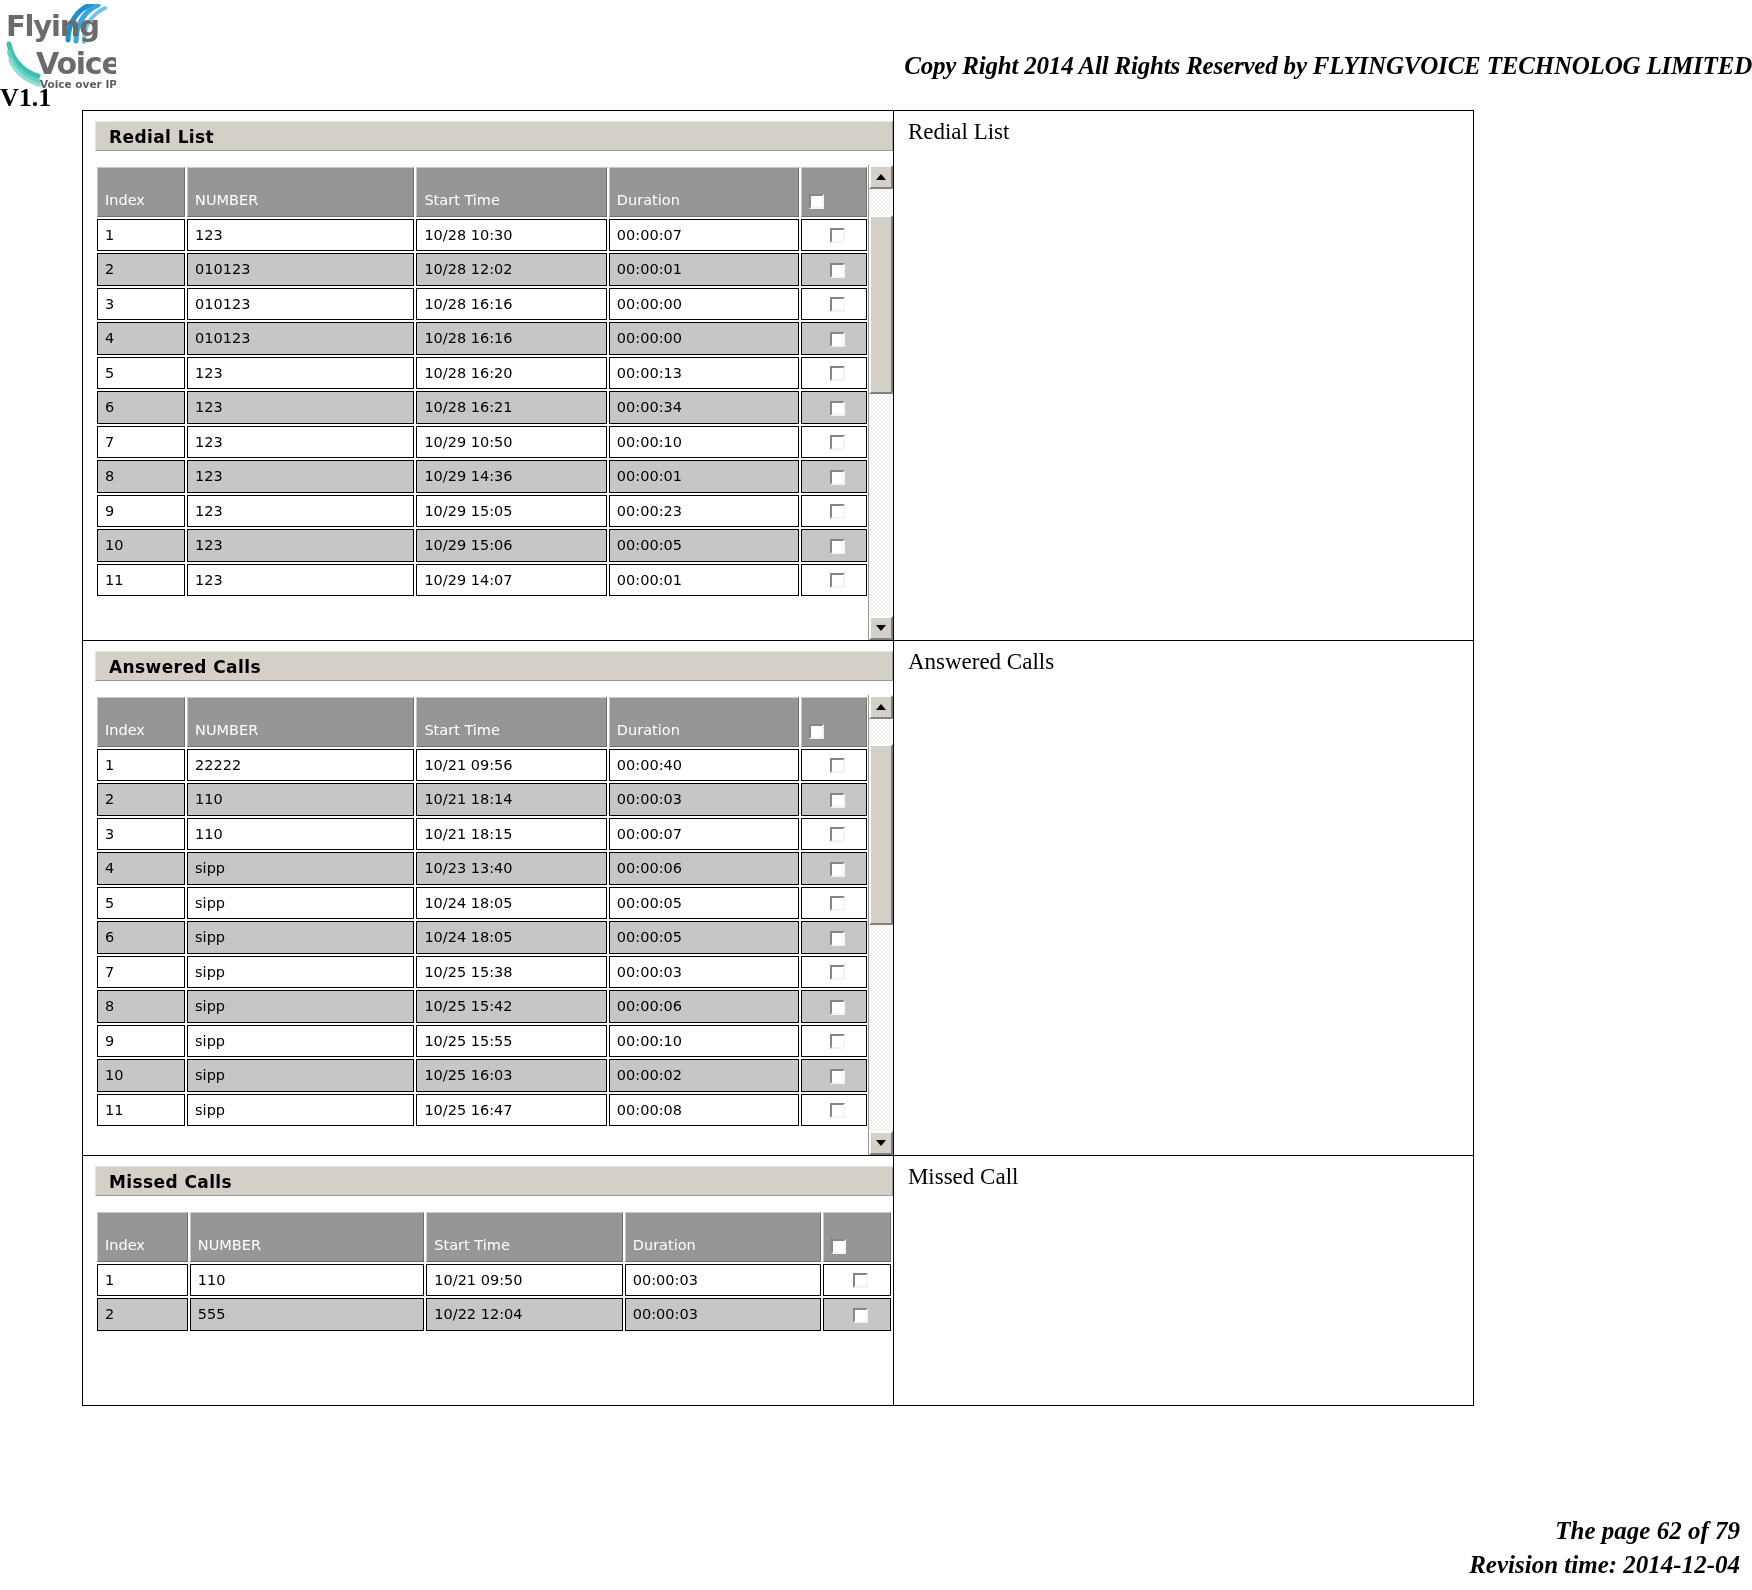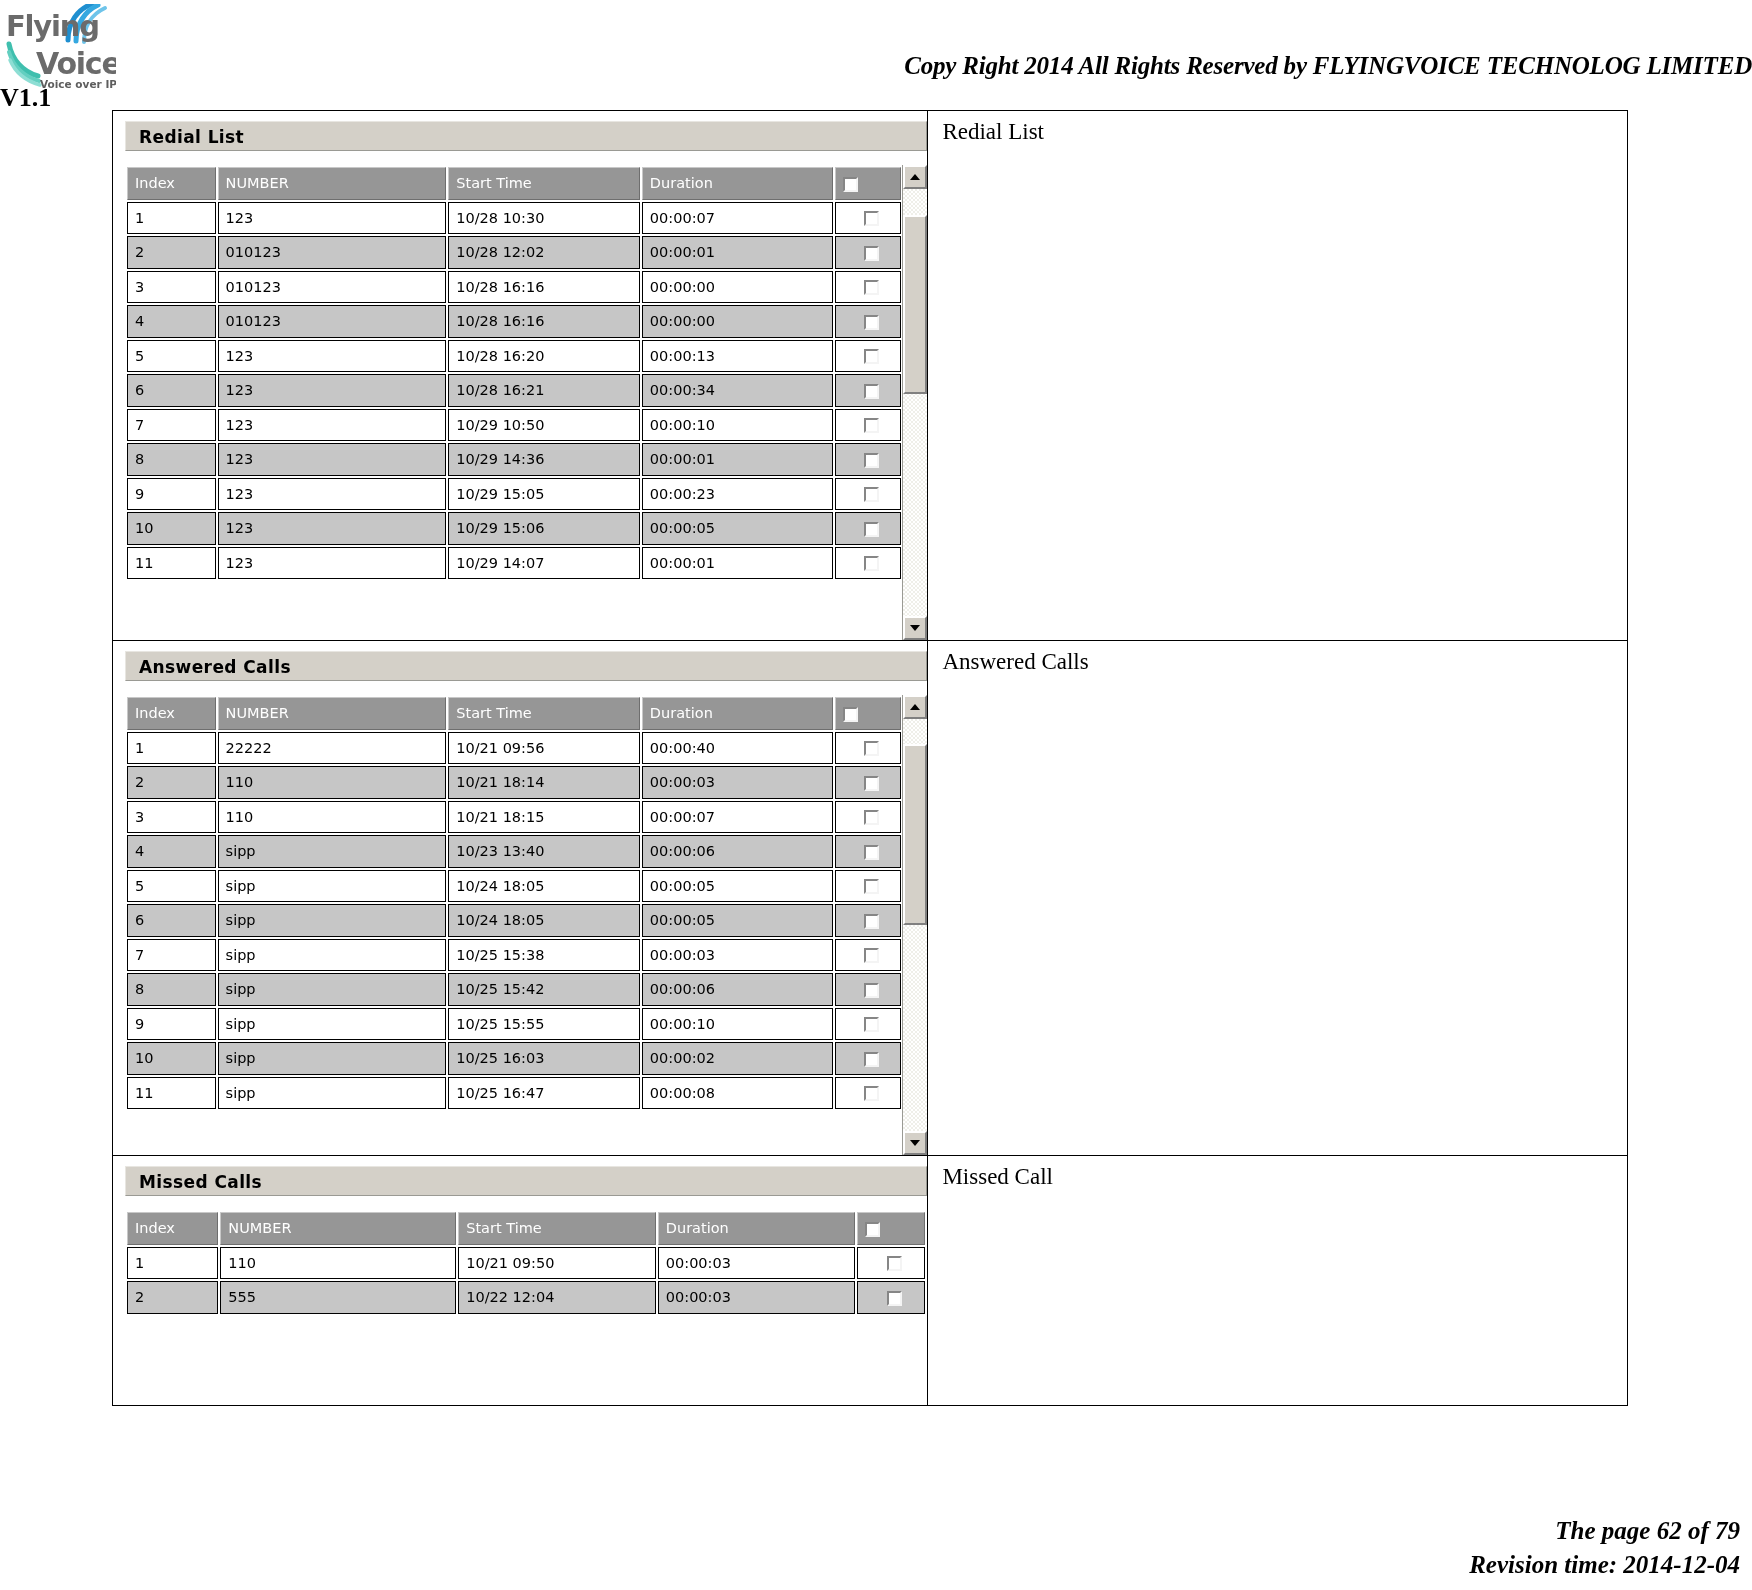--- a/index.html
+++ b/index.html
@@ -55,23 +55,23 @@
     text-align: left;
     font-family: "Liberation Serif", serif;
     font-weight: bold;
     font-size: 26px;
     color: #000;
   }
 
   
   .layout-table {
     position: absolute;
-    left: 112px;
+    left: 82px;
     top: 110px;
-    width: 1516px;
+    width: 1392px;
     border-collapse: collapse;
   }
   .layout-table td {
     border: 1.2px solid #000;
     vertical-align: top;
     padding: 0;
   }
   .cell-screenshot {
     width: 815px;
     padding: 0 !important;
@@ -124,21 +124,21 @@
     width: 100%;
     table-layout: fixed;
   }
   table.calls th {
     background: #969696;
     color: #ffffff;
     font-family: "DejaVu Sans", sans-serif;
     font-size: 14.5px;
     font-weight: normal;
     text-align: left;
-    padding: 7px 0 7px 7px;
+    padding: 24px 0 7px 7px;
     height: 23px;
     border-top: 1.5px solid #c8c8c8;
     border-left: 1.5px solid #c8c8c8;
     border-bottom: 1.5px solid #6e6e6e;
     border-right: 1.5px solid #6e6e6e;
     box-sizing: border-box;
     white-space: nowrap;
     overflow: hidden;
   }
   table.calls td {

